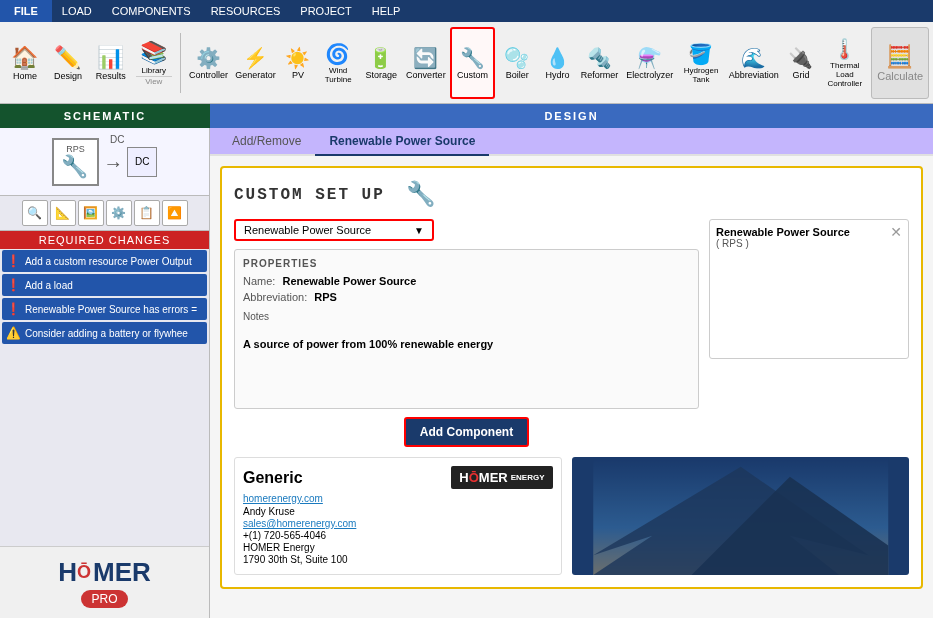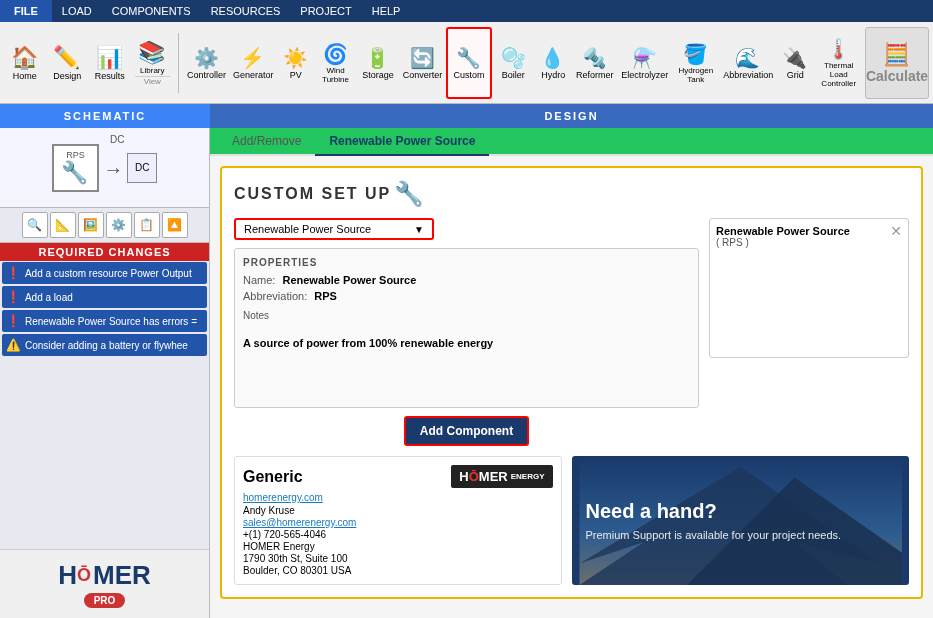--- a/index.html
+++ b/index.html
@@ -111,59 +111,59 @@
   </div>
   <div style="display:flex;flex-direction:column;align-items:center;justify-content:center;width:54px;height:72px;cursor:pointer;border:1px solid transparent;border-radius:3px;padding:2px;">
     <div style="font-size:20px;">🌡️</div>
     <div style="font-size:8px;text-align:center;">Thermal Load<br>Controller</div>
   </div>
 
   <div style="flex:1;"></div>
 
   <div style="display:flex;flex-direction:column;align-items:center;justify-content:center;width:64px;height:72px;background:#e0e0e0;border:1px solid #bbb;border-radius:3px;cursor:not-allowed;color:#888;">
     <div style="font-size:22px;">🧮</div>
-    <div style="font-size:14px;font-weight:bold;">Calculate</div>
+    <div style="font-size:11px;">Calculate</div>
   </div>
 </div>
 
 <div style="display:flex; height:24px;">
-  <div style="width:210px; background:#3b82f6; display:flex; align-items:center; justify-content:center;">
+  <div style="width:210px; background:#14532d; display:flex; align-items:center; justify-content:center;">
     <span style="color:white;font-weight:bold;font-size:11px;letter-spacing:2px;">SCHEMATIC</span>
   </div>
   <div style="flex:1; background:#3a6abf; display:flex; align-items:center; justify-content:center;">
     <span style="color:white;font-weight:bold;font-size:11px;letter-spacing:2px;">DESIGN</span>
   </div>
 </div>
 
 <div style="display:flex; height:490px;">
 
   <div style="width:210px; background:#e8e8f0; border-right:1px solid #bbb; display:flex; flex-direction:column; flex-shrink:0;">
 
-    <div style="height:80px; display:flex; align-items:center; justify-content:center; border-bottom:1px solid #bbb; position:relative; background:#f5f5ff;">
+    <div style="height:68px; display:flex; align-items:center; justify-content:center; border-bottom:1px solid #bbb; position:relative; background:#f5f5ff;">
       <span style="position:absolute;top:6px;left:110px;font-size:10px;color:#555;">DC</span>
       <div style="display:flex; align-items:center; gap:4px;">
         <div style="border:2px solid #888; padding:4px 8px; text-align:center; background:white;">
           <div style="font-size:9px; color:#555;">RPS</div>
           <div style="font-size:22px; color:#1a3a6b;">🔧</div>
         </div>
         <div style="font-size:20px; color:#555;">→</div>
         <div style="width:30px; height:30px; border:1px solid #888; background:#eef; display:flex; align-items:center; justify-content:center; font-size:10px;">DC</div>
       </div>
     </div>
 
     <div style="display:flex; gap:2px; padding:4px 6px; flex-wrap:wrap; justify-content:center; border-bottom:1px solid #bbb;">
       <div style="width:26px;height:26px;border:1px solid #aaa;background:white;display:flex;align-items:center;justify-content:center;font-size:12px;cursor:pointer;border-radius:2px;">🔍</div>
       <div style="width:26px;height:26px;border:1px solid #aaa;background:white;display:flex;align-items:center;justify-content:center;font-size:12px;cursor:pointer;border-radius:2px;">📐</div>
       <div style="width:26px;height:26px;border:1px solid #aaa;background:white;display:flex;align-items:center;justify-content:center;font-size:12px;cursor:pointer;border-radius:2px;">🖼️</div>
       <div style="width:26px;height:26px;border:1px solid #aaa;background:white;display:flex;align-items:center;justify-content:center;font-size:12px;cursor:pointer;border-radius:2px;">⚙️</div>
       <div style="width:26px;height:26px;border:1px solid #aaa;background:white;display:flex;align-items:center;justify-content:center;font-size:12px;cursor:pointer;border-radius:2px;">📋</div>
       <div style="width:26px;height:26px;border:1px solid #aaa;background:white;display:flex;align-items:center;justify-content:center;font-size:12px;cursor:pointer;border-radius:2px;">🔼</div>
     </div>
 
-    <div style="background:#cc2222;color:white;text-align:center;font-weight:bold;font-size:11px;padding:3px;letter-spacing:1px;">REQUIRED CHANGES</div>
+    <div style="background:#cc2222;color:white;text-align:center;font-weight:normal;font-size:11px;padding:3px;letter-spacing:1px;">REQUIRED CHANGES</div>
 
     <div style="display:flex;align-items:center;background:#2255aa;color:white;margin:1px 2px;padding:3px 4px;font-size:10px;border-radius:2px;cursor:pointer;min-height:22px;">
       <span style="color:#ff4444;margin-right:4px;font-size:12px;">❗</span>
       <span>Add a custom resource Power Output</span>
     </div>
     <div style="display:flex;align-items:center;background:#2255aa;color:white;margin:1px 2px;padding:3px 4px;font-size:10px;border-radius:2px;cursor:pointer;min-height:22px;">
       <span style="color:#ff4444;margin-right:4px;font-size:12px;">❗</span>
       <span>Add a load</span>
     </div>
     <div style="display:flex;align-items:center;background:#2255aa;color:white;margin:1px 2px;padding:3px 4px;font-size:10px;border-radius:2px;cursor:pointer;min-height:22px;">
@@ -174,42 +174,42 @@
       <span style="color:#ffdd00;margin-right:4px;font-size:12px;">⚠️</span>
       <span>Consider adding a battery or flywhee</span>
     </div>
 
     <div style="margin-top:auto; padding:10px; display:flex; justify-content:center; align-items:center; background:#f0f0f0; border-top:1px solid #ccc; flex-direction:column;">
       <div style="display:flex;align-items:center;gap:2px;">
         <span style="font-size:26px;font-weight:900;color:#1a3a6b;letter-spacing:-2px;">H</span>
         <span style="font-size:18px;font-weight:900;color:#cc3333;">Ō</span>
         <span style="font-size:26px;font-weight:900;color:#1a3a6b;">MER</span>
       </div>
-      <div style="background:#cc3333;color:white;font-size:10px;font-weight:bold;padding:2px 10px;border-radius:10px;margin-top:2px;">
+      <div style="background:#cc3333;color:white;font-size:12px;font-weight:normal;padding:2px 10px;border-radius:10px;margin-top:2px;">
         <span>PRO</span>
       </div>
     </div>
   </div>
 
   <div style="flex:1; background:#f5f5f5; display:flex; flex-direction:column;">
 
-    <div style="display:flex; background:#22c55e; border-bottom:2px solid #e0e0e0; padding:0 8px;">
+    <div style="display:flex; background:#c4b5fd; border-bottom:2px solid #e0e0e0; padding:0 8px;">
       <div style="padding:6px 14px;font-size:12px;cursor:pointer;border-bottom:2px solid transparent;margin-bottom:-2px;color:#555;">
         <span>Add/Remove</span>
       </div>
       <div style="padding:6px 14px;font-size:12px;cursor:pointer;border-bottom:2px solid #1a3a6b;margin-bottom:-2px;font-weight:bold;color:#1a3a6b;">
         <span>Renewable Power Source</span>
       </div>
     </div>
 
     <div style="padding:10px; flex:1; overflow:auto;">
 
       <div style="border:2px solid #e8b800;border-radius:4px;background:white;padding:12px;">
 
-        <div style="display:flex; align-items:center; gap:3px; margin-bottom:10px;">
+        <div style="display:flex; align-items:center; gap:22px; margin-bottom:10px;font-family:Liberation Mono, monospace;">
           <span style="font-size:16px;font-weight:bold;color:#333;letter-spacing:2px;">CUSTOM SET UP</span>
           <span style="font-size:24px;">🔧</span>
         </div>
 
         <div style="display:flex; gap:10px;">
 
           <div style="flex:1;">
 
             <div style="border:2px solid red;border-radius:3px;display:flex;align-items:center;padding:3px 8px;background:white;cursor:pointer;font-size:11px;width:200px;margin-bottom:8px;">
               <span>Renewable Power Source</span>
@@ -261,40 +261,35 @@
             <div style="color:#1a7abf;text-decoration:underline;cursor:pointer;margin-bottom:2px;">
               <span>homerenergy.com</span>
             </div>
             <div style="margin-bottom:1px;">Andy Kruse</div>
             <div style="color:#1a7abf;text-decoration:underline;cursor:pointer;margin-bottom:1px;">
               <span>sales@homerenergy.com</span>
             </div>
             <div style="margin-bottom:1px;">+(1) 720-565-4046</div>
             <div style="margin-bottom:1px;">HOMER Energy</div>
             <div style="margin-bottom:1px;">1790 30th St, Suite 100</div>
-            <div>Boulder, CO 80301 USA</div>
           </div>
 
           <div style="flex:1;border-radius:3px;padding:14px;display:flex;flex-direction:column;justify-content:center;overflow:hidden;position:relative;background:#1a3a6b;">
 
             <svg style="position:absolute;bottom:0;left:0;width:100%;height:100%;opacity:0.4;" viewBox="0 0 300 120" xmlns="http://www.w3.org/2000/svg">
               <defs>
                 <linearGradient id="skyGrad" x1="0" y1="0" x2="0" y2="1">
                   <stop offset="0%" style="stop-color:#1a3a6b"></stop>
                   <stop offset="60%" style="stop-color:#4a90c8"></stop>
                   <stop offset="100%" style="stop-color:#e8c070"></stop>
                 </linearGradient>
               </defs>
               <rect width="300" height="120" fill="url(#skyGrad)"></rect>
               <polygon points="150,10 280,100 200,80 250,120 0,120 60,80 0,100" fill="#223344" opacity="0.8"></polygon>
               <polygon points="200,20 300,90 300,120 100,120" fill="#1a2830" opacity="0.9"></polygon>
             </svg>
-            <div style="position:relative;z-index:1;">
-              <div style="font-size:20px;font-weight:bold;color:white;margin-bottom:6px;">Need a hand?</div>
-              <div style="font-size:11px;color:#e8e8e8;">Premium Support is available for your project needs.</div>
-            </div>
           </div>
         </div>
 
       </div>
     </div>
   </div>
 </div>
 
 </body></html>

